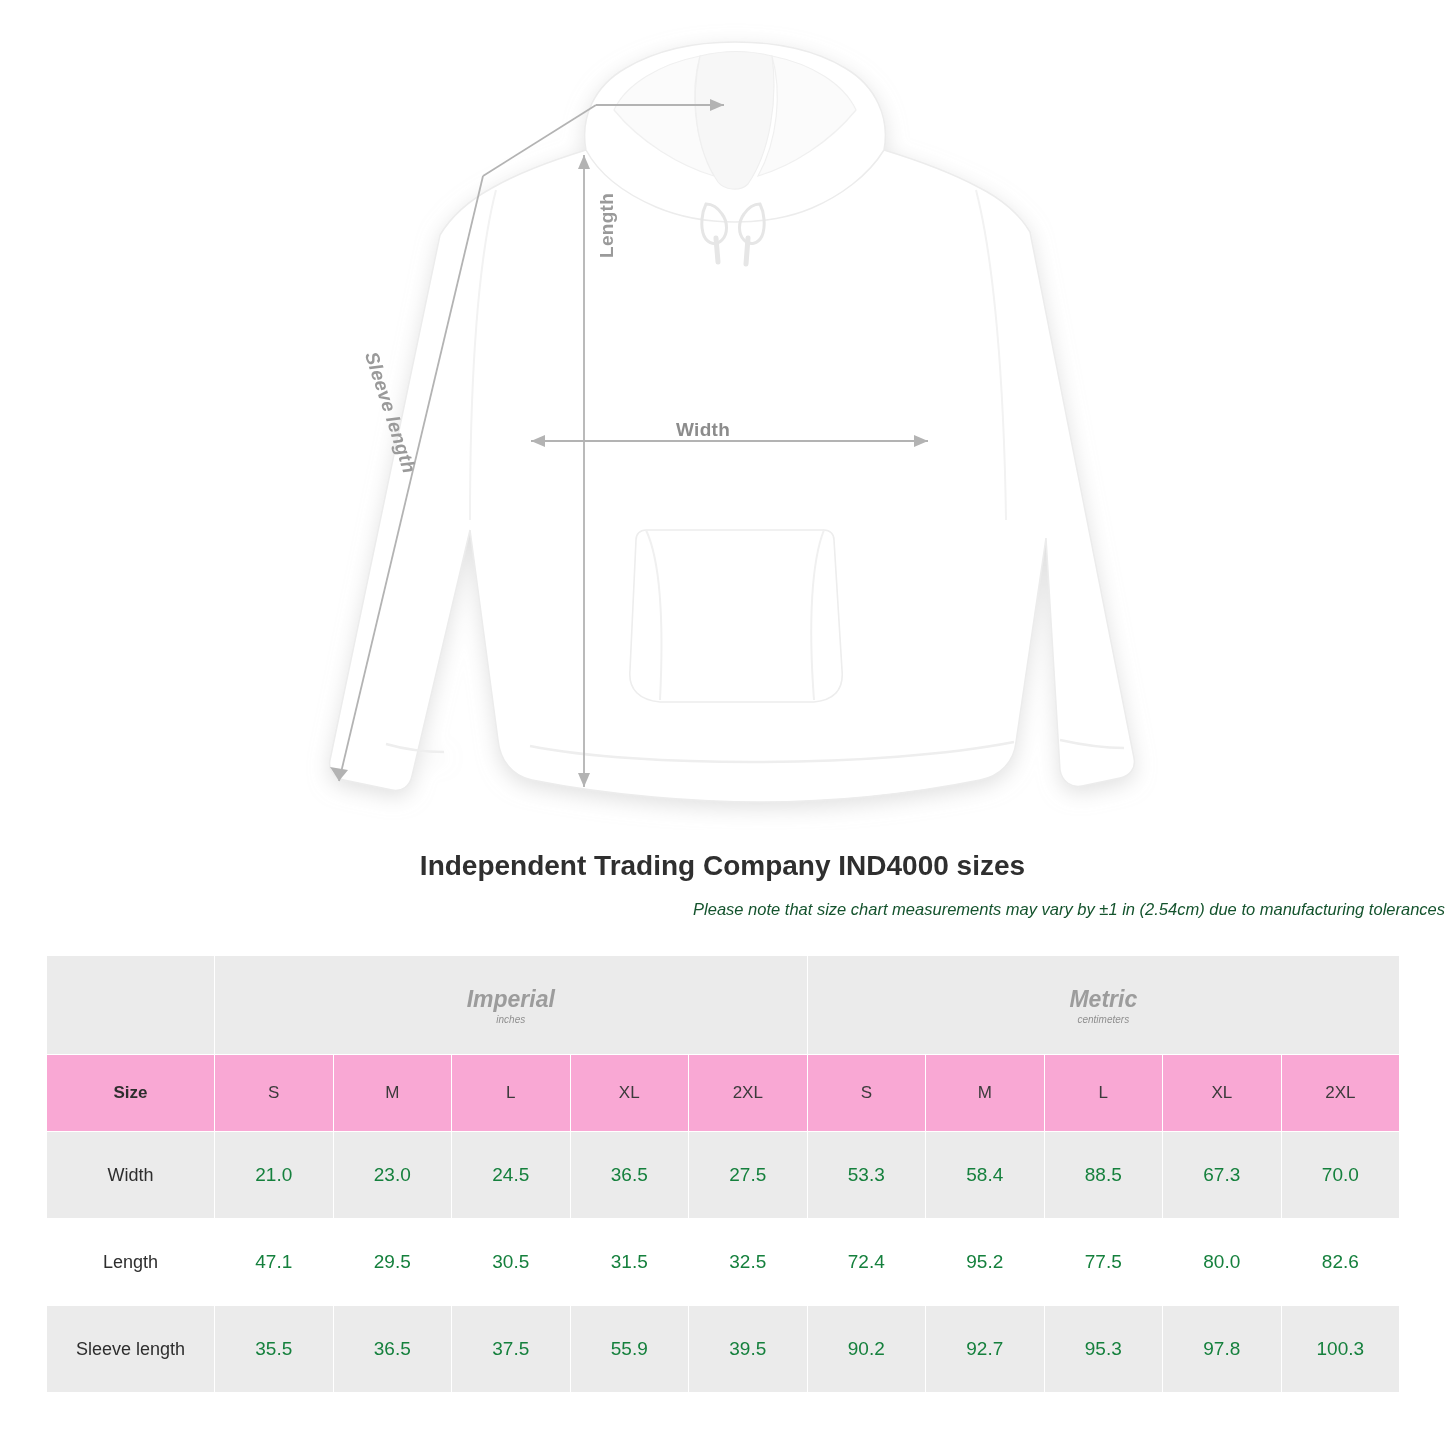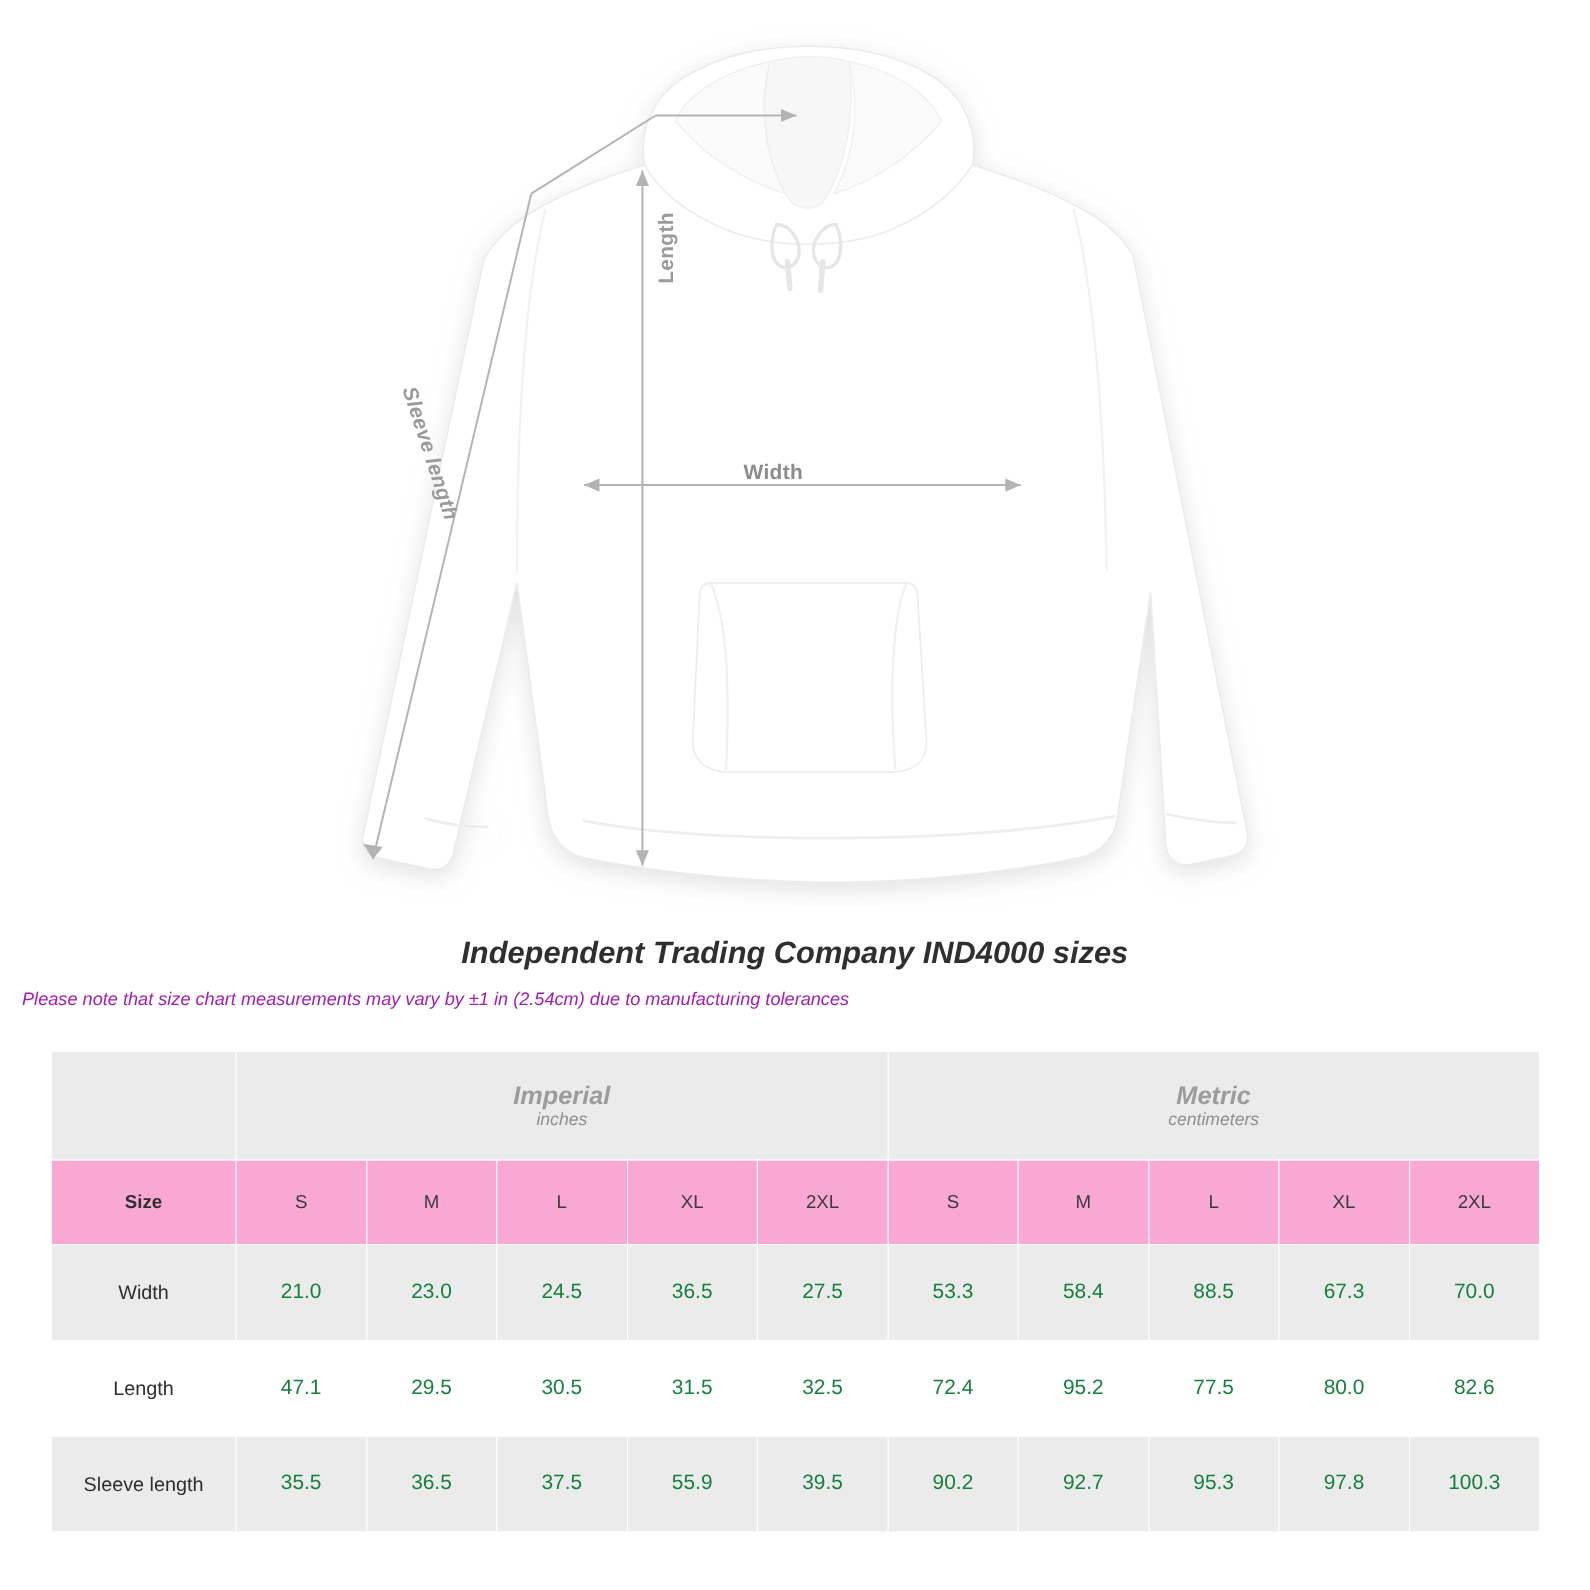--- a/index.html
+++ b/index.html
@@ -57,27 +57,26 @@
   }
 
   
   .chart-title {
     text-align: center;
     font-size: 28px;
     font-weight: bold;
     color: #2f2f2f;
     margin: 0;
     padding-top: 20px;
-    font-style: italic;
   }
   .chart-note {
-    text-align: left;
+    text-align: right;
     font-size: 16.5px;
     font-style: italic;
-    color: #a21caf;
+    color: #14532d;
     margin-top: 18px;
     margin-left: 20px;
   }
 
   
   .table-wrap {
     margin: 36px 46px 0 46px;
   }
   table.size-table {
     border-collapse: collapse;
@@ -95,21 +94,21 @@
     vertical-align: middle;
   }
   .unit-head .unit-name {
     font-size: 23px;
     font-style: italic;
     font-weight: bold;
     color: #9c9c9c;
     line-height: 1.25;
   }
   .unit-head .unit-sub {
-    font-size: 16px;
+    font-size: 10px;
     font-style: italic;
     color: #8f8f8f;
     margin-top: 0;
   }
   .corner-cell {
     background: #ebebeb;
   }
 
   .head-row td {
     background: #f9a8d4;

